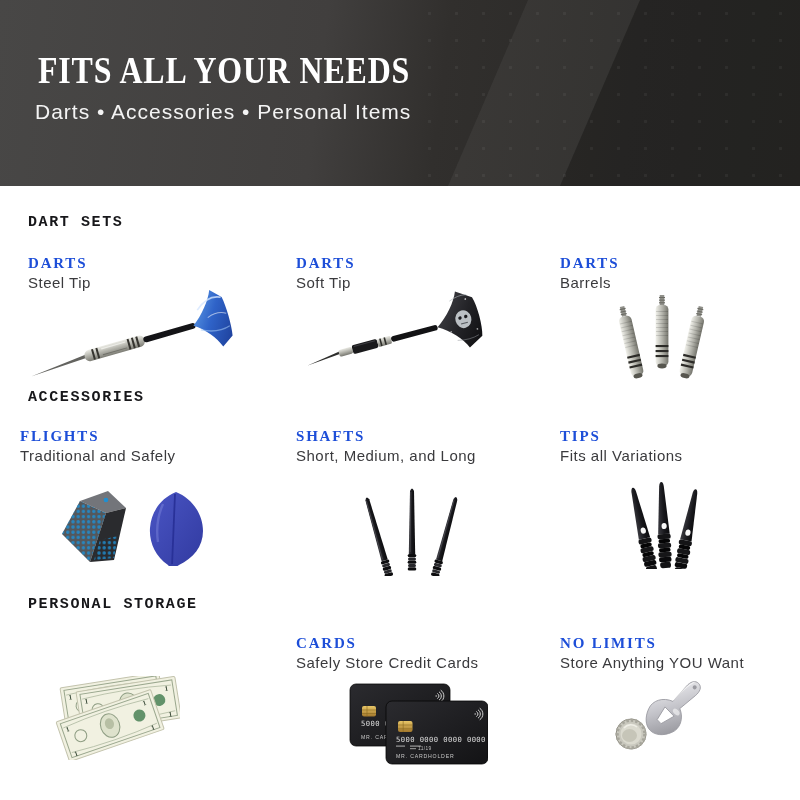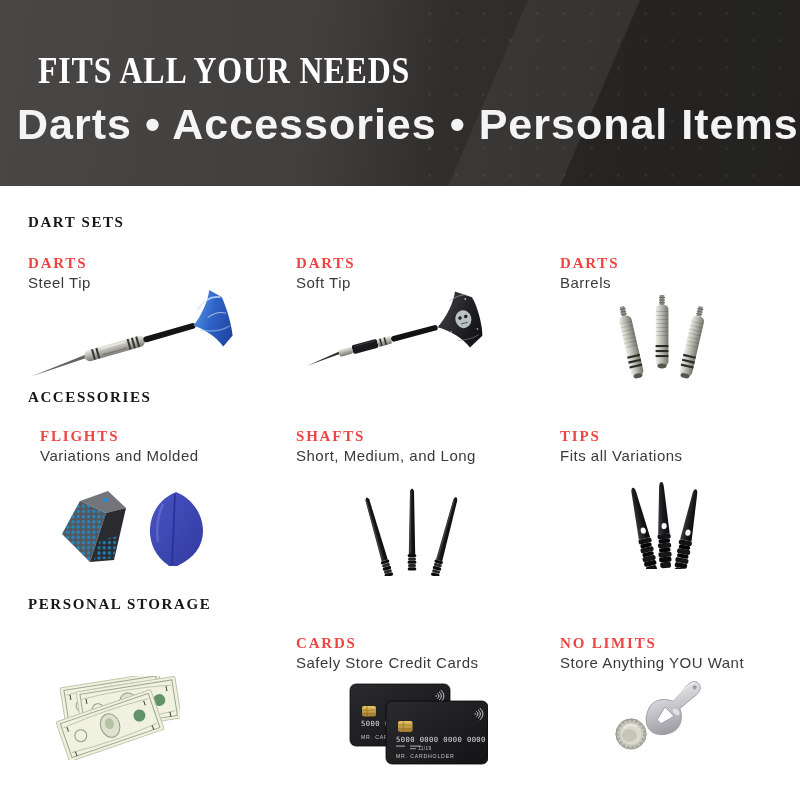--- a/index.html
+++ b/index.html
@@ -11,33 +11,33 @@
   .hero .sheen1{position:absolute;inset:0;background:rgba(255,255,255,0.05);
         clip-path:polygon(66% 0,80% 0,70% 100%,56% 100%);}
   .hero .sheen2{position:absolute;inset:0;background:rgba(0,0,0,0.10);
         clip-path:polygon(80% 0,100% 0,100% 100%,70% 100%);}
   .hero .dots{position:absolute;left:52%;right:0;top:0;bottom:0;
         background-image:radial-gradient(rgba(255,255,255,0.05) 1.4px,rgba(0,0,0,0) 1.9px);
         background-size:27px 27px;}
   .hero-title{position:absolute;left:38px;top:48px;color:#fff;
         font-family:"Liberation Serif",serif;font-weight:bold;font-size:38px;letter-spacing:1px;
         transform:scale(0.84,1);transform-origin:left center;white-space:nowrap;}
-  .hero-sub{position:absolute;left:17px;top:100px;color:#f4f4f4;
-        font-size:43px;letter-spacing:1px;white-space:nowrap;font-weight:bold;}
+  .hero-sub{position:absolute;left:35px;top:100px;color:#f4f4f4;
+        font-size:21px;letter-spacing:1px;white-space:nowrap;font-weight:normal;}
   
-  .slabel{position:absolute;left:28px;color:#17171a;font-family:Liberation Serif, serif;
+  .slabel{position:absolute;left:28px;color:#17171a;font-family:Liberation Mono, monospace;
         font-weight:bold;font-size:15px;letter-spacing:1.6px;white-space:nowrap;}
   .l1{top:214px}.l2{top:389px}.l3{top:596px}
   
   .cell{position:absolute;width:240px;}
-  .ct{color:#ef4444;font-family:"Liberation Serif",serif;font-weight:bold;font-size:15px;
+  .ct{color:#1d4ed8;font-family:"Liberation Serif",serif;font-weight:bold;font-size:15px;
       letter-spacing:1.8px;white-space:nowrap;}
   .cs{margin-top:2px;color:#3a3a3d;font-size:15px;letter-spacing:.5px;white-space:nowrap;}
   .r1c1{left:28px;top:255px}.r1c2{left:296px;top:255px}.r1c3{left:560px;top:255px}
-  .r2c1{left:40px;top:428px}.r2c2{left:296px;top:428px}.r2c3{left:560px;top:428px}
+  .r2c1{left:20px;top:428px}.r2c2{left:296px;top:428px}.r2c3{left:560px;top:428px}
   .r3c1{left:28px;top:635px}.r3c2{left:296px;top:635px}.r3c3{left:560px;top:635px}
   
   .img{position:absolute;}
   .img svg{display:block;width:100%;height:100%;}
   .img-steel  {left:26px; top:286px;width:208px;height:94px;}
   .img-soft   {left:299px;top:288px;width:196px;height:78px;}
   .img-barrels{left:618px;top:292px;width:88px; height:88px;}
   .img-flights{left:60px; top:488px;width:148px;height:78px;}
   .img-shafts {left:365px;top:484px;width:94px; height:92px;}
   .img-tips   {left:625px;top:476px;width:80px; height:93px;}
@@ -74,21 +74,21 @@
     <div class="ct">DARTS</div>
     <div class="cs">Soft Tip</div>
   </div>
   <div class="cell r1c3">
     <div class="ct">DARTS</div>
     <div class="cs">Barrels</div>
   </div>
 
   <div class="cell r2c1">
     <div class="ct">FLIGHTS</div>
-    <div class="cs">Variations and Molded</div>
+    <div class="cs">Traditional and Safely</div>
   </div>
   <div class="cell r2c3">
     <div class="ct">TIPS</div>
     <div class="cs">Fits all Variations</div>
   </div>
   <div class="cell r2c2">
     <div class="ct">SHAFTS</div>
     <div class="cs">Short, Medium, and Long</div>
   </div>
 

